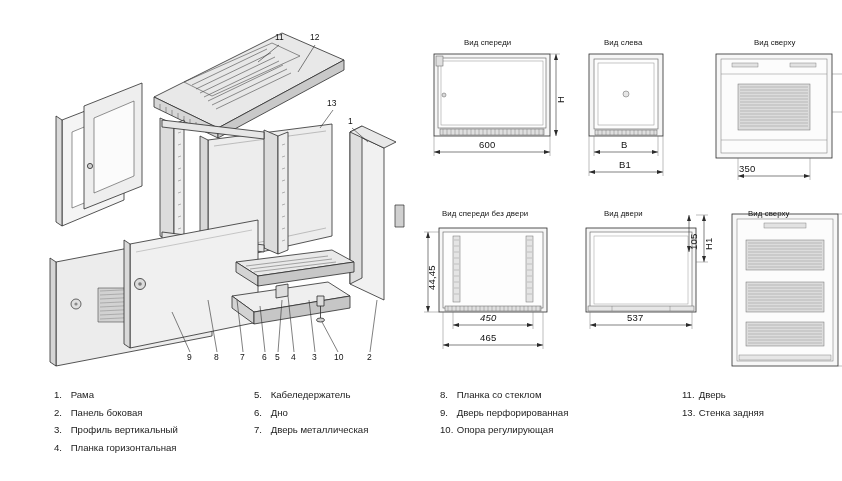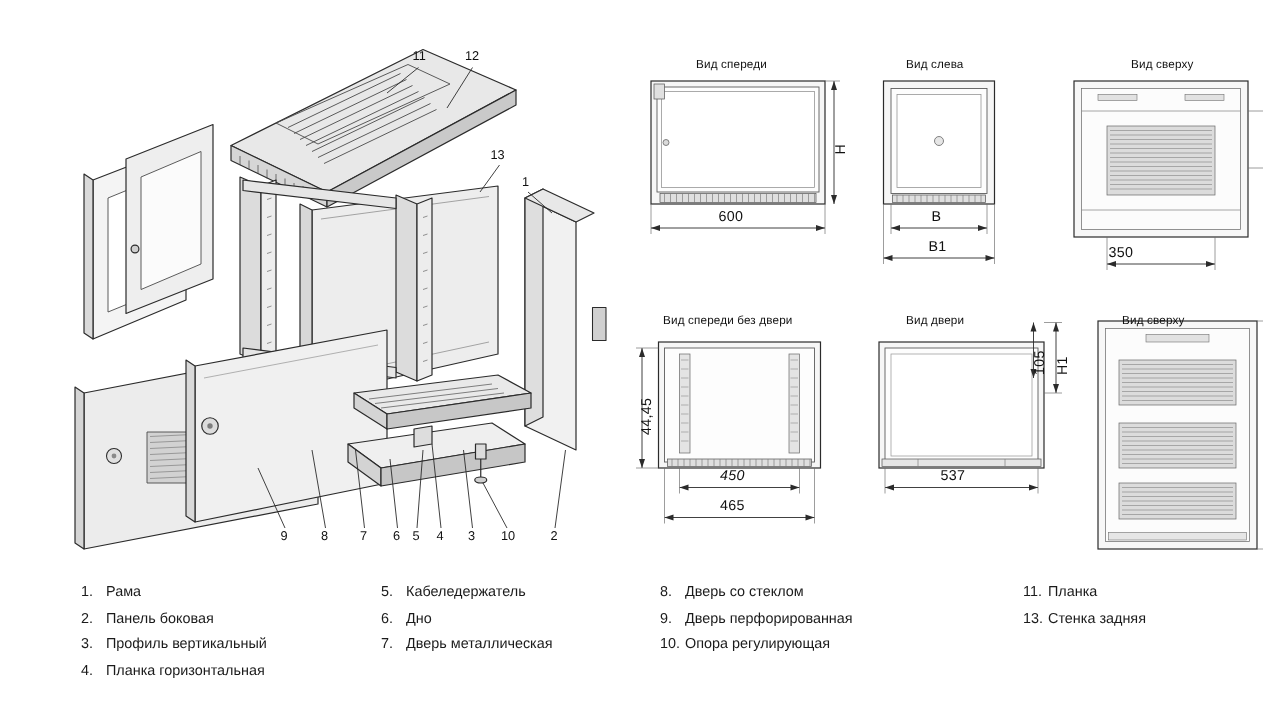--- a/index.html
+++ b/index.html
@@ -592,36 +592,36 @@
       </div>
       <div class="legend-item">
         <span class="legend-num">7.</span>
         <span>Дверь металлическая</span>
       </div>
     </div>
 
     <div class="legend-col c3">
       <div class="legend-item">
         <span class="legend-num">8.</span>
-        <span>Дверь со стеклом</span>
+        <span>Планка со стеклом</span>
       </div>
       <div class="legend-item">
         <span class="legend-num">9.</span>
         <span>Дверь перфорированная</span>
       </div>
       <div class="legend-item">
         <span class="legend-num">10.</span>
         <span>Опора регулирующая</span>
       </div>
     </div>
 
     <div class="legend-col c4">
       <div class="legend-item">
         <span class="legend-num">11.</span>
-        <span>Планка</span>
+        <span>Дверь</span>
       </div>
       <div class="legend-item">
         <span class="legend-num">13.</span>
         <span>Стенка задняя</span>
       </div>
     </div>
 
   </div>
 
 </div>

